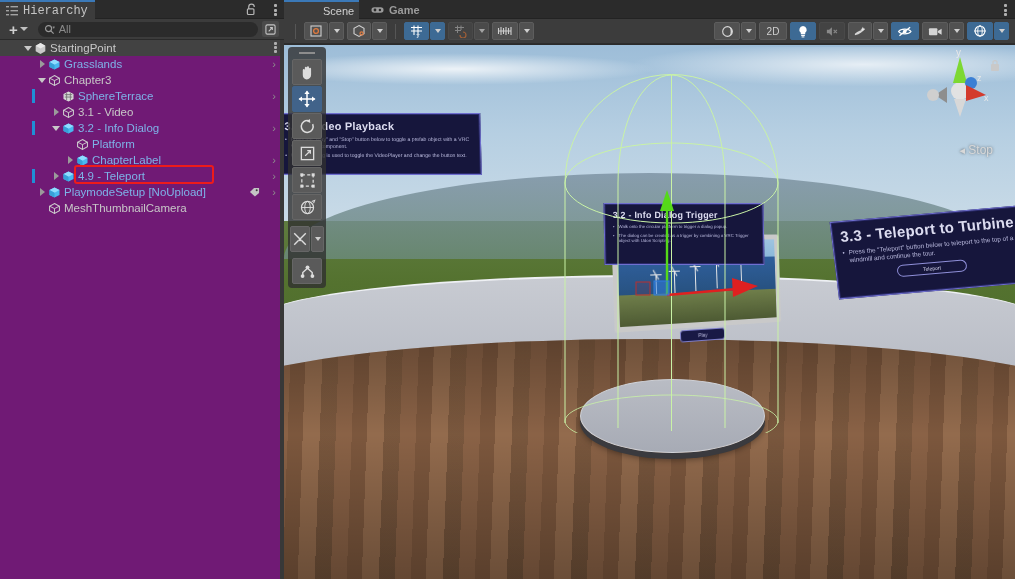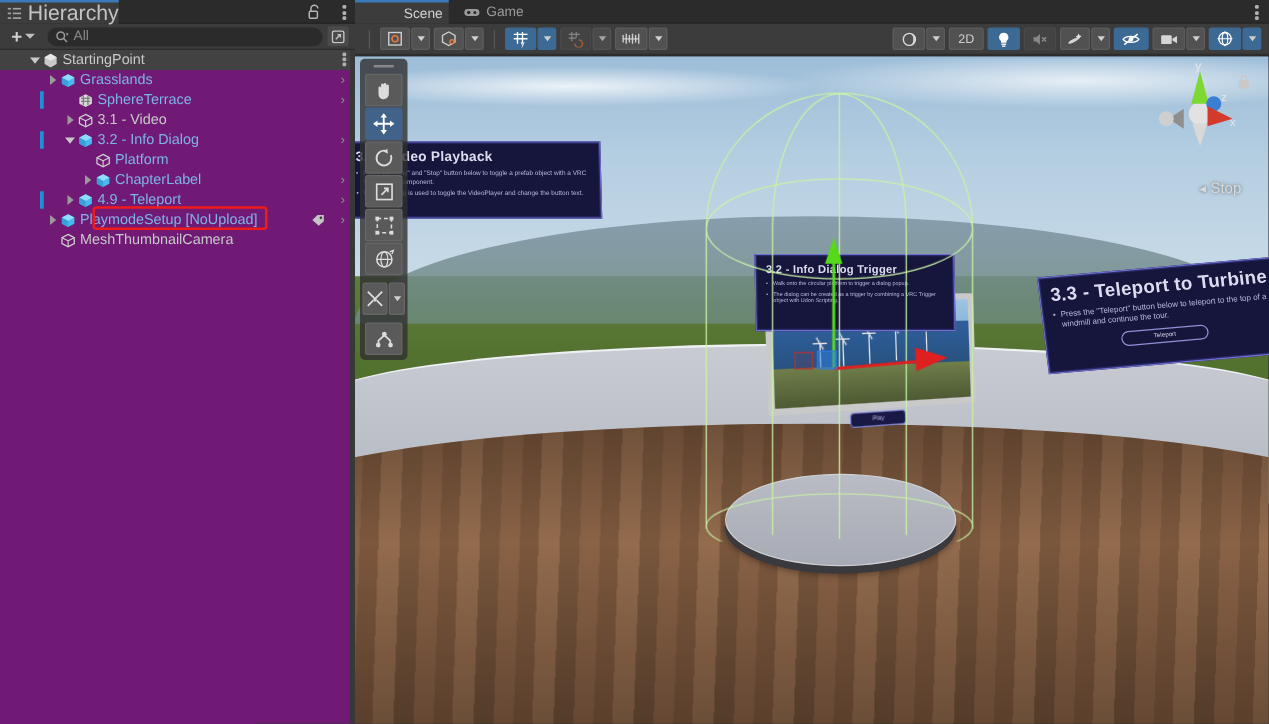--- a/index.html
+++ b/index.html
@@ -18,21 +18,21 @@
   }
   .h-tabbar {
     position: relative; height: 19px; background: #2b2b2b;
     border-bottom: 1px solid #232323;
   }
   .h-tab {
     position: absolute; left: 0; top: 0; width: 95px; height: 19px;
     background: #3c3c3c; border-top: 2px solid #3b79b8;
     display: flex; align-items: center; padding-left: 6px; gap: 5px;
   }
-  .h-tab-label { color: #c4c4c4; font-size: 17px; }
+  .h-tab-label { color: #c4c4c4; font-size: 12px; font-family: Liberation Mono, monospace; }
   .tab-ico { width: 12px; height: 12px; opacity: .8; }
   .h-lock {
     position: absolute; right: 26px; top: 3px; width: 13px; height: 13px;
   }
   .h-kebab {
     position: absolute; right: 7px; top: 4px;
     width: 3px; height: 12px;
     display: flex; flex-direction: column; justify-content: space-between;
     align-items: center;
   }
@@ -116,21 +116,21 @@
     background: #2b2b2b;
   }
   .s-tabbar {
     position: relative; height: 19px; background: #2b2b2b; border-bottom: 1px solid #232323;
   }
   .s-tab {
     position: absolute; top: 0; height: 19px; display: flex; align-items: center;
     gap: 5px; padding: 0 10px 0 8px; font-size: 11px;
   }
   .s-tab.active { background: #3c3c3c; border-top: 2px solid #3b79b8; color: #d2d2d2; padding-left: 34px; }
-  .s-tab.inactive { color: #9b9b9b; }
+  .s-tab.inactive { color: #9b9b9b; font-weight: bold; }
   .scene-kebab {
     position: absolute; right: 8px; top: 4px; width: 3px; height: 12px;
     display: flex; flex-direction: column; justify-content: space-between; align-items: center;
   }
 
   .s-toolbar {
     position: relative; height: 25px; background: #3c3c3c;
     border-bottom: 1px solid #2d2d2d;
     display: flex; align-items: center; padding: 0 6px; gap: 3px;
   }
@@ -343,20 +343,31 @@
           </div>
           <span class="ico"><svg viewBox="0 0 14 14">
               <path d="M7 1.5 L12.4 4.4 V9.6 L7 12.5 L1.6 9.6 V4.4 Z" fill="#49b8f0"></path>
               <path d="M7 1.5 L12.4 4.4 L7 7.3 L1.6 4.4 Z" fill="#8fdcff"></path>
               <path d="M7 7.3 V12.5 L1.6 9.6 V4.4 Z" fill="#37a0d8"></path>
             </svg></span>
           <span class="lbl blue">Grasslands</span>
           <span class="row-chev">›</span>
         </div>
         <div class="h-row">
+          <div style="width: 36px; flex: 0 0 auto;"></div>
+          <div class="twisty">
+            <span class="tri-down"></span>
+          </div>
+          <span class="ico"><svg viewBox="0 0 14 14">
+              <path d="M7 1.6 L12.3 4.5 V9.5 L7 12.4 L1.7 9.5 V4.5 Z" fill="none" stroke="#cfcfcf" stroke-width="1.1"></path>
+              <path d="M7 7.1 L12.3 4.5 M7 7.1 L1.7 4.5 M7 7.1 V12.4" stroke="#cfcfcf" stroke-width="1"></path>
+            </svg></span>
+          <span class="lbl white">Chapter3</span>
+        </div>
+        <div class="h-row">
           <div class="prefab-bar"></div>
           <div style="width: 50px; flex: 0 0 auto;"></div>
           <div class="twisty"></div>
           <span class="ico"><svg viewBox="0 0 14 14">
               <path d="M7 1.5 L12.4 4.4 V9.6 L7 12.5 L1.6 9.6 V4.4 Z" fill="#d8d8d8"></path>
               <path d="M3 5 L11 5 M3 7.6 L11 7.6 M5 3 L5 11 M9 3 L9 11" stroke="#6e6e6e" stroke-width=".9"></path>
             </svg></span>
           <span class="lbl blue">SphereTerrace</span>
           <span class="row-chev">›</span>
         </div>

